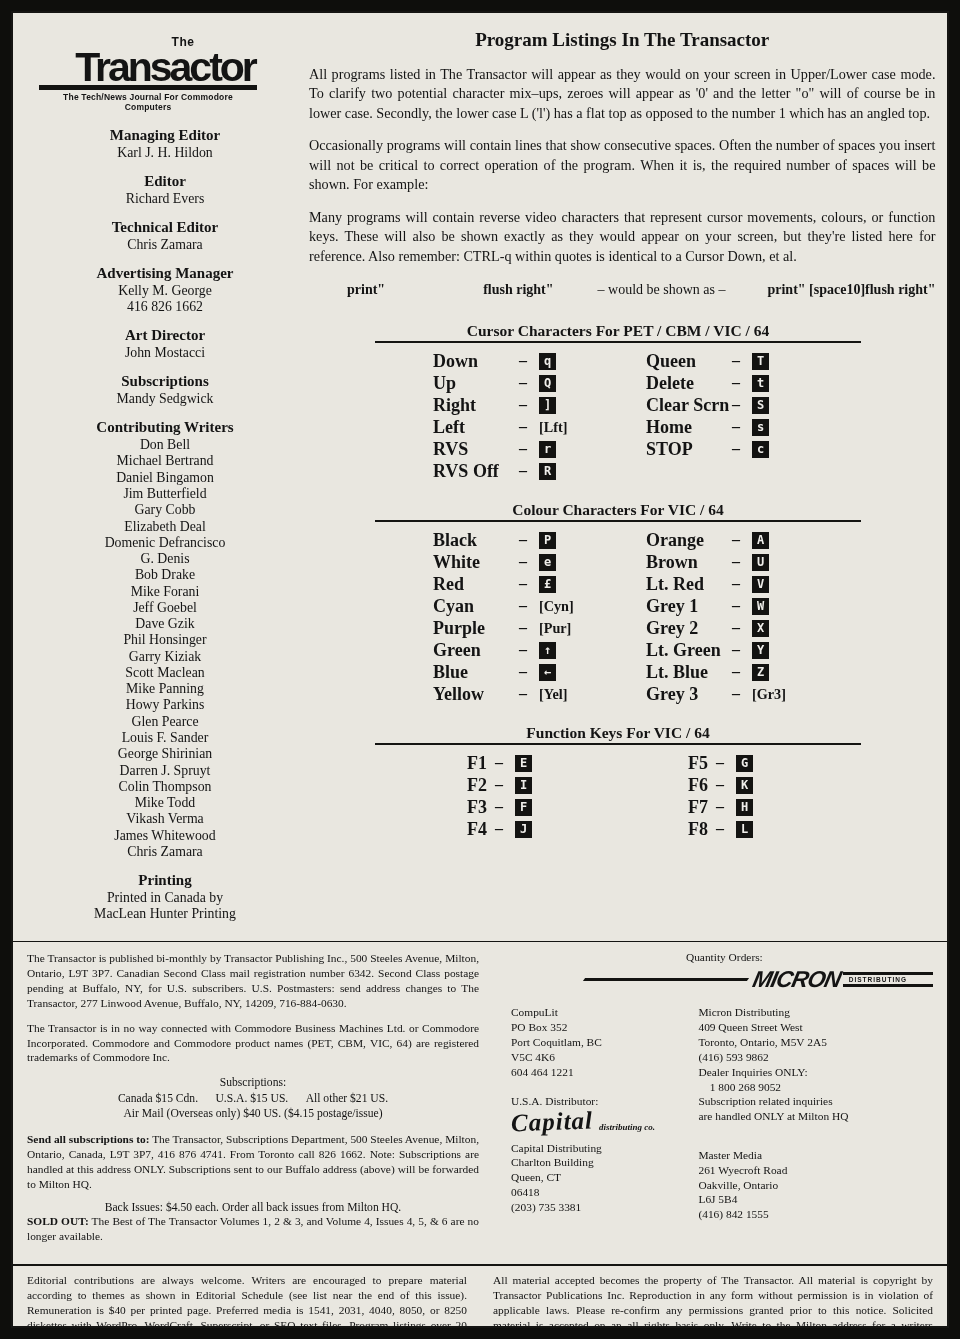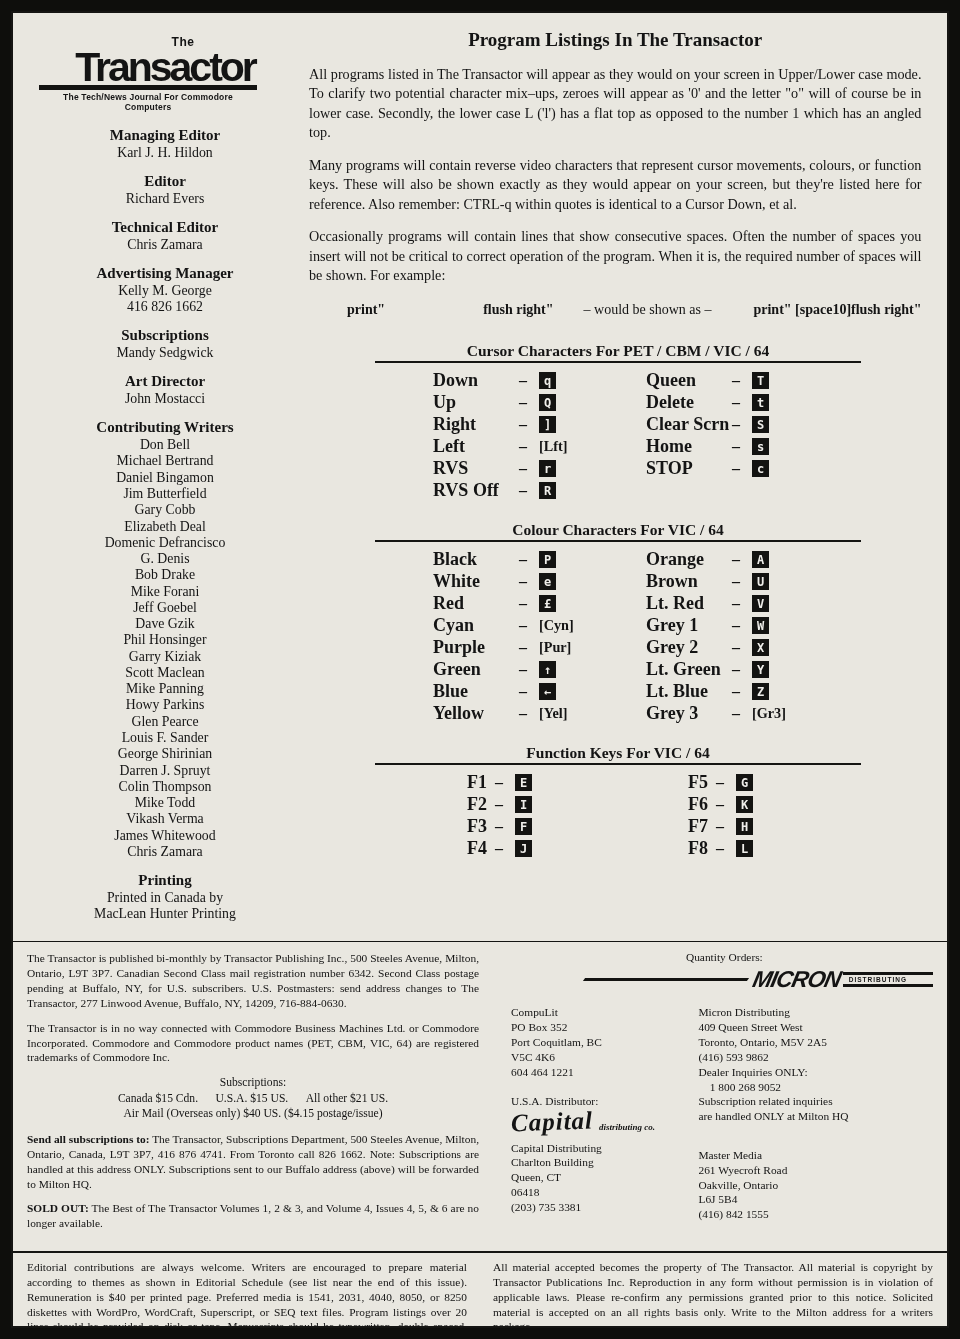--- a/index.html
+++ b/index.html
@@ -21,21 +21,21 @@
   .role{margin-bottom:11px;}
   .role-title{font-size:15px;font-weight:bold;line-height:1.25;}
   .role-line{font-size:13.8px;line-height:1.18;}
 
   
   .art-title{font-size:19px;font-weight:bold;text-align:center;margin:0 0 14px 0;}
   .art-p{font-size:14.2px;line-height:1.37;text-align:justify;margin:0 0 13px 0;}
   .example{display:flex;font-size:14px;font-weight:bold;margin:16px 0 24px 0;white-space:pre;}
   .ex-a{margin-left:38px;}
   .ex-b{margin-left:98px;}
-  .ex-c{margin-left:30px;font-weight:normal;}
+  .ex-c{margin-left:44px;font-weight:normal;}
   .ex-d{margin-left:42px;}
 
   
   #tables{margin-left:66px;width:486px;}
   .ctable{margin-bottom:21px;}
   .ctable-title{font-size:15.5px;font-weight:bold;text-align:center;margin-bottom:1px;}
   .ctable-rule{border-top:2px solid #151513;margin:0 0 9px 0;}
   .ctable-cols{display:flex;}
   .tcol{width:50%;box-sizing:border-box;display:flex;flex-direction:column;gap:4px;}
   .tcol.left{padding-left:58px;}
@@ -115,31 +115,31 @@
           </div>
             <div class="role">
             <div class="role-title">Advertising Manager</div>
             <div class="role-lines">
 
             <div class="role-line">Kelly M. George</div>
                 <div class="role-line">416 826 1662</div>
               </div>
           </div>
             <div class="role">
+            <div class="role-title">Art Director</div>
+            <div class="role-lines">
+
+            <div class="role-line">John Mostacci</div>
+              </div>
+          </div>
+            <div class="role">
             <div class="role-title">Subscriptions</div>
             <div class="role-lines">
 
             <div class="role-line">Mandy Sedgwick</div>
-              </div>
-          </div>
-            <div class="role">
-            <div class="role-title">Art Director</div>
-            <div class="role-lines">
-
-            <div class="role-line">John Mostacci</div>
               </div>
           </div>
             <div class="role">
             <div class="role-title">Contributing Writers</div>
             <div class="role-lines">
 
             <div class="role-line">Don Bell</div>
                 <div class="role-line">Michael Bertrand</div>
                 <div class="role-line">Daniel Bingamon</div>
                 <div class="role-line">Jim Butterfield</div>
@@ -176,22 +176,22 @@
               </div>
           </div>
           </div>
     </div>
 
     <div id="article">
       <h1 class="art-title">Program Listings In The Transactor</h1>
       <div>
 
       <p class="art-p">All programs listed in The Transactor will appear as they would on your screen in Upper/Lower case mode. To clarify two potential character mix–ups, zeroes will appear as '0' and the letter "o" will of course be in lower case. Secondly, the lower case L ('l') has a flat top as opposed to the number 1 which has an angled top.</p>
+            <p class="art-p">Occasionally programs will contain lines that show consecutive spaces. Often the number of spaces you insert will not be critical to correct operation of the program. When it is, the required number of spaces will be shown. For example:</p>
             <p class="art-p">Many programs will contain reverse video characters that represent cursor movements, colours, or function keys. These will also be shown exactly as they would appear on your screen, but they're listed here for reference. Also remember: CTRL-q within quotes is identical to a Cursor Down, et al.</p>
-            <p class="art-p">Occasionally programs will contain lines that show consecutive spaces. Often the number of spaces you insert will not be critical to correct operation of the program. When it is, the required number of spaces will be shown. For example:</p>
           </div>
       <div class="example">
         <span class="ex-a">print"</span>
         <span class="ex-b">flush right"</span>
         <span class="ex-c">– would be shown as –</span>
         <span class="ex-d">print" [space10]flush right"</span>
       </div>
 
       <div id="tables">
 
@@ -413,20 +413,21 @@
   <div id="mid">
     <div id="colophon">
       <p class="small-p">The Transactor is published bi-monthly by Transactor Publishing Inc., 500 Steeles Avenue, Milton, Ontario, L9T 3P7. Canadian Second Class mail registration number 6342. Second Class postage pending at Buffalo, NY, for U.S. subscribers. U.S. Postmasters: send address changes to The Transactor, 277 Linwood Avenue, Buffalo, NY, 14209, 716-884-0630.</p>
       <p class="small-p">The Transactor is in no way connected with Commodore Business Machines Ltd. or Commodore Incorporated. Commodore and Commodore product names (PET, CBM, VIC, 64) are registered trademarks of Commodore Inc.</p>
       <div class="subs">
         <div>Subscriptions:</div>
         <div>Canada $15 Cdn.&nbsp;&nbsp;&nbsp;&nbsp;&nbsp;&nbsp;U.S.A. $15 US.&nbsp;&nbsp;&nbsp;&nbsp;&nbsp;&nbsp;All other $21 US.</div>
         <div>Air Mail (Overseas only) $40 US. ($4.15 postage/issue)</div>
       </div>
       <p class="small-p"><b>Send all subscriptions to:</b><span> The Transactor, Subscriptions Department, 500 Steeles Avenue, Milton, Ontario, Canada, L9T 3P7, 416 876 4741. From Toronto call 826 1662. Note: Subscriptions are handled at this address ONLY. Subscriptions sent to our Buffalo address (above) will be forwarded to Milton HQ.</span></p>
+      <p class="center-line">Back Issues: $4.50 each. Order all back issues from Milton HQ.</p>
       <p class="small-p"><b>SOLD OUT:</b><span> The Best of The Transactor Volumes 1, 2 &amp; 3, and Volume 4, Issues 4, 5, &amp; 6 are no longer available.</span></p>
     </div>
 
     <div id="dist">
       <div class="dist-head">
         <div class="qty">Quantity Orders:</div>
         <div class="micron-logo">
           <span class="ml-line"></span>
           <span class="ml-name">MICRON</span>
           <span class="ml-dist">DISTRIBUTING</span>

